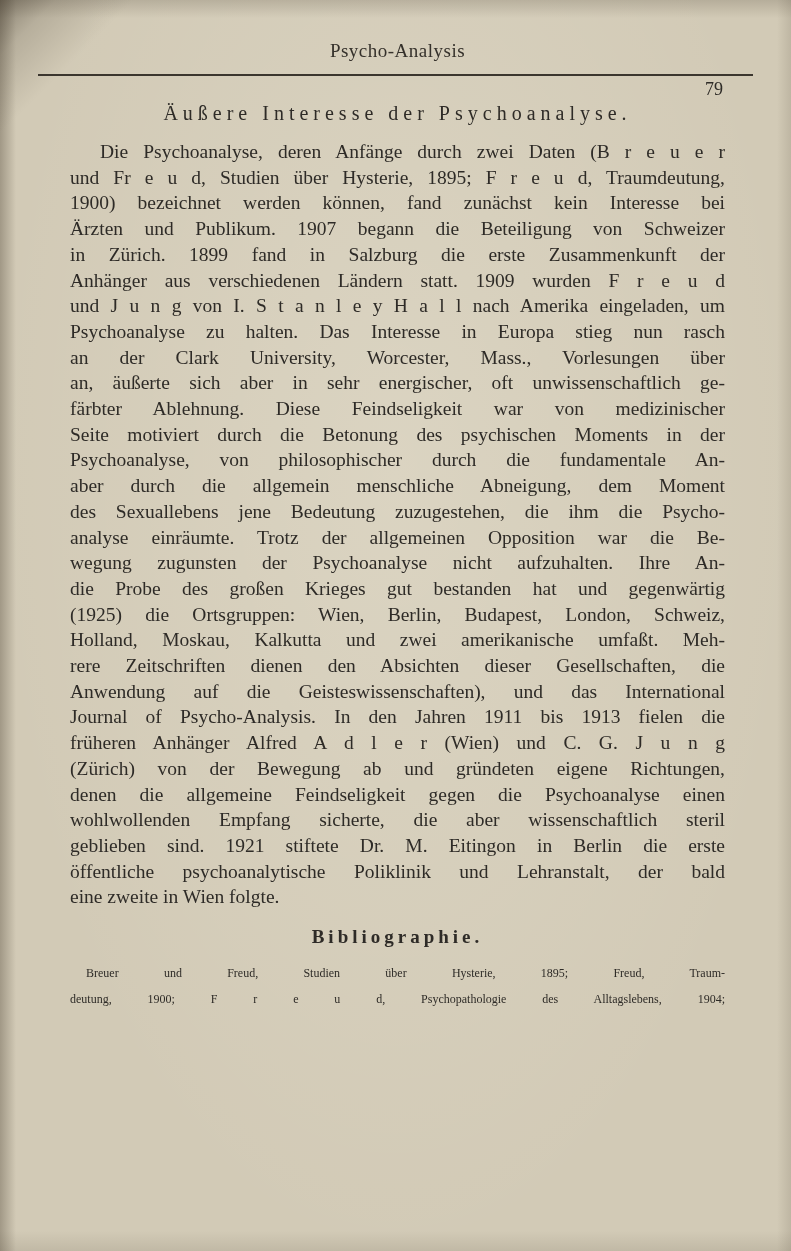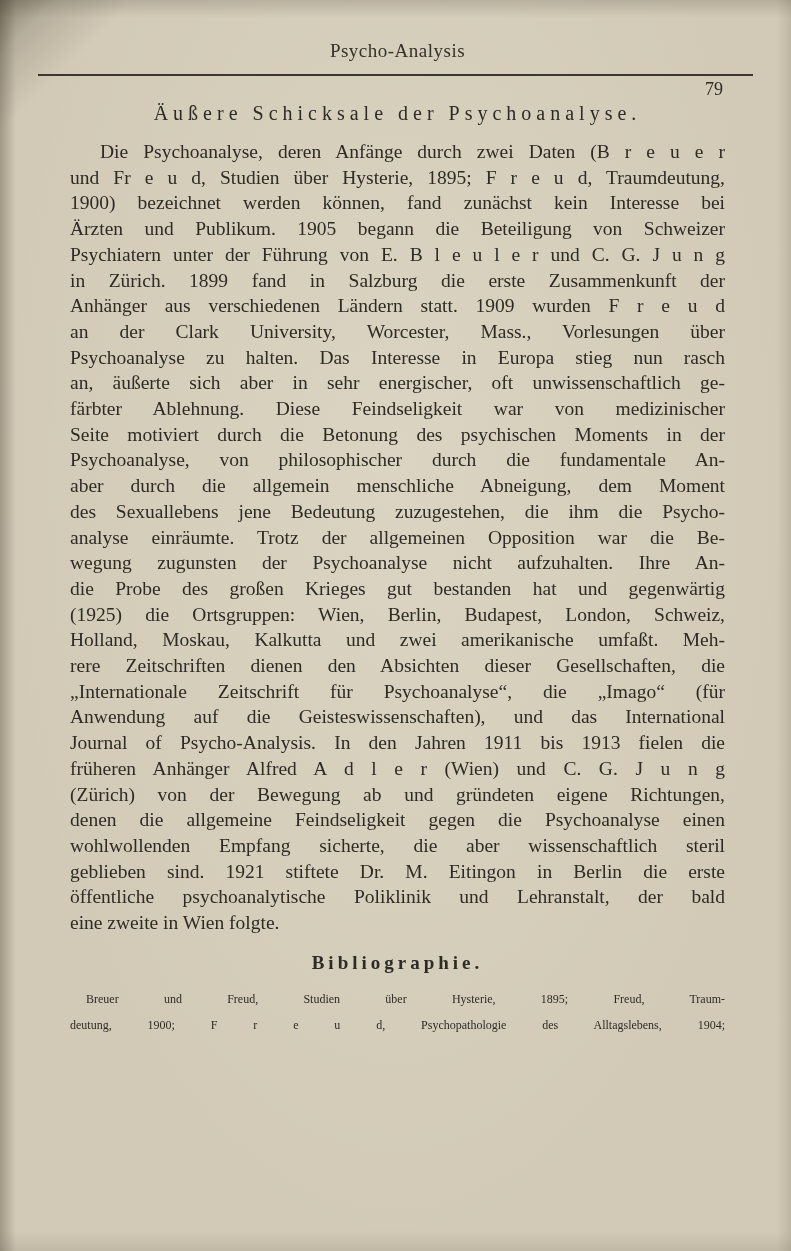--- a/index.html
+++ b/index.html
@@ -90,45 +90,44 @@
 
 <div class="page">
 
   <div class="header">
     <span class="running-title">Psycho-Analysis</span>
     <span class="page-number">79</span>
   </div>
 
   <hr class="rule">
 
-  <h2 class="section-title">Äußere Schicksale der Psychoanalyse.</h2>
+  <h2 class="section-title">Äußere Interesse der Psychoanalyse.</h2>
 
   <div class="body-text" id="body-lines">
       <div class="line indent">Die Psychoanalyse, deren Anfänge durch zwei Daten (B r e u e r</div>
       <div class="line">und Fr e u d, Studien über Hysterie, 1895; F r e u d, Traumdeutung,</div>
       <div class="line">1900) bezeichnet werden können, fand zunächst kein Interesse bei</div>
-      <div class="line">Ärzten und Publikum. 1905 begann die Beteiligung von Schweizer</div>
-      <div class="line">Psychiatern unter der Führung von E. B l e u l e r und C. G. J u n g</div>
+      <div class="line">Ärzten und Publikum. 1907 begann die Beteiligung von Schweizer</div>
       <div class="line">in Zürich. 1899 fand in Salzburg die erste Zusammenkunft der</div>
       <div class="line">Anhänger aus verschiedenen Ländern statt. 1909 wurden F r e u d</div>
+      <div class="line">und J u n g von I. S t a n l e y H a l l nach Amerika eingeladen, um</div>
+      <div class="line">Psychoanalyse zu halten. Das Interesse in Europa stieg nun rasch</div>
       <div class="line">an der Clark University, Worcester, Mass., Vorlesungen über</div>
-      <div class="line">Psychoanalyse zu halten. Das Interesse in Europa stieg nun rasch</div>
       <div class="line">an, äußerte sich aber in sehr energischer, oft unwissenschaftlich ge-</div>
       <div class="line">färbter Ablehnung. Diese Feindseligkeit war von medizinischer</div>
       <div class="line">Seite motiviert durch die Betonung des psychischen Moments in der</div>
       <div class="line">Psychoanalyse, von philosophischer durch die fundamentale An-</div>
       <div class="line">aber durch die allgemein menschliche Abneigung, dem Moment</div>
       <div class="line">des Sexuallebens jene Bedeutung zuzugestehen, die ihm die Psycho-</div>
       <div class="line">analyse einräumte. Trotz der allgemeinen Opposition war die Be-</div>
       <div class="line">wegung zugunsten der Psychoanalyse nicht aufzuhalten. Ihre An-</div>
       <div class="line">die Probe des großen Krieges gut bestanden hat und gegenwärtig</div>
       <div class="line">(1925) die Ortsgruppen: Wien, Berlin, Budapest, London, Schweiz,</div>
       <div class="line">Holland, Moskau, Kalkutta und zwei amerikanische umfaßt. Meh-</div>
       <div class="line">rere Zeitschriften dienen den Absichten dieser Gesellschaften, die</div>
-      <div class="line">„Internationale Zeitschrift für Psychoanalyse“, die „Imago“ (für</div>
       <div class="line">Anwendung auf die Geisteswissenschaften), und das International</div>
       <div class="line">Journal of Psycho-Analysis. In den Jahren 1911 bis 1913 fielen die</div>
       <div class="line">früheren Anhänger Alfred A d l e r (Wien) und C. G. J u n g</div>
       <div class="line">(Zürich) von der Bewegung ab und gründeten eigene Richtungen,</div>
       <div class="line">denen die allgemeine Feindseligkeit gegen die Psychoanalyse einen</div>
       <div class="line">wohlwollenden Empfang sicherte, die aber wissenschaftlich steril</div>
       <div class="line">geblieben sind. 1921 stiftete Dr. M. Eitingon in Berlin die erste</div>
       <div class="line">öffentliche psychoanalytische Poliklinik und Lehranstalt, der bald</div>
       <div class="line last">eine zweite in Wien folgte.</div>
     </div>

